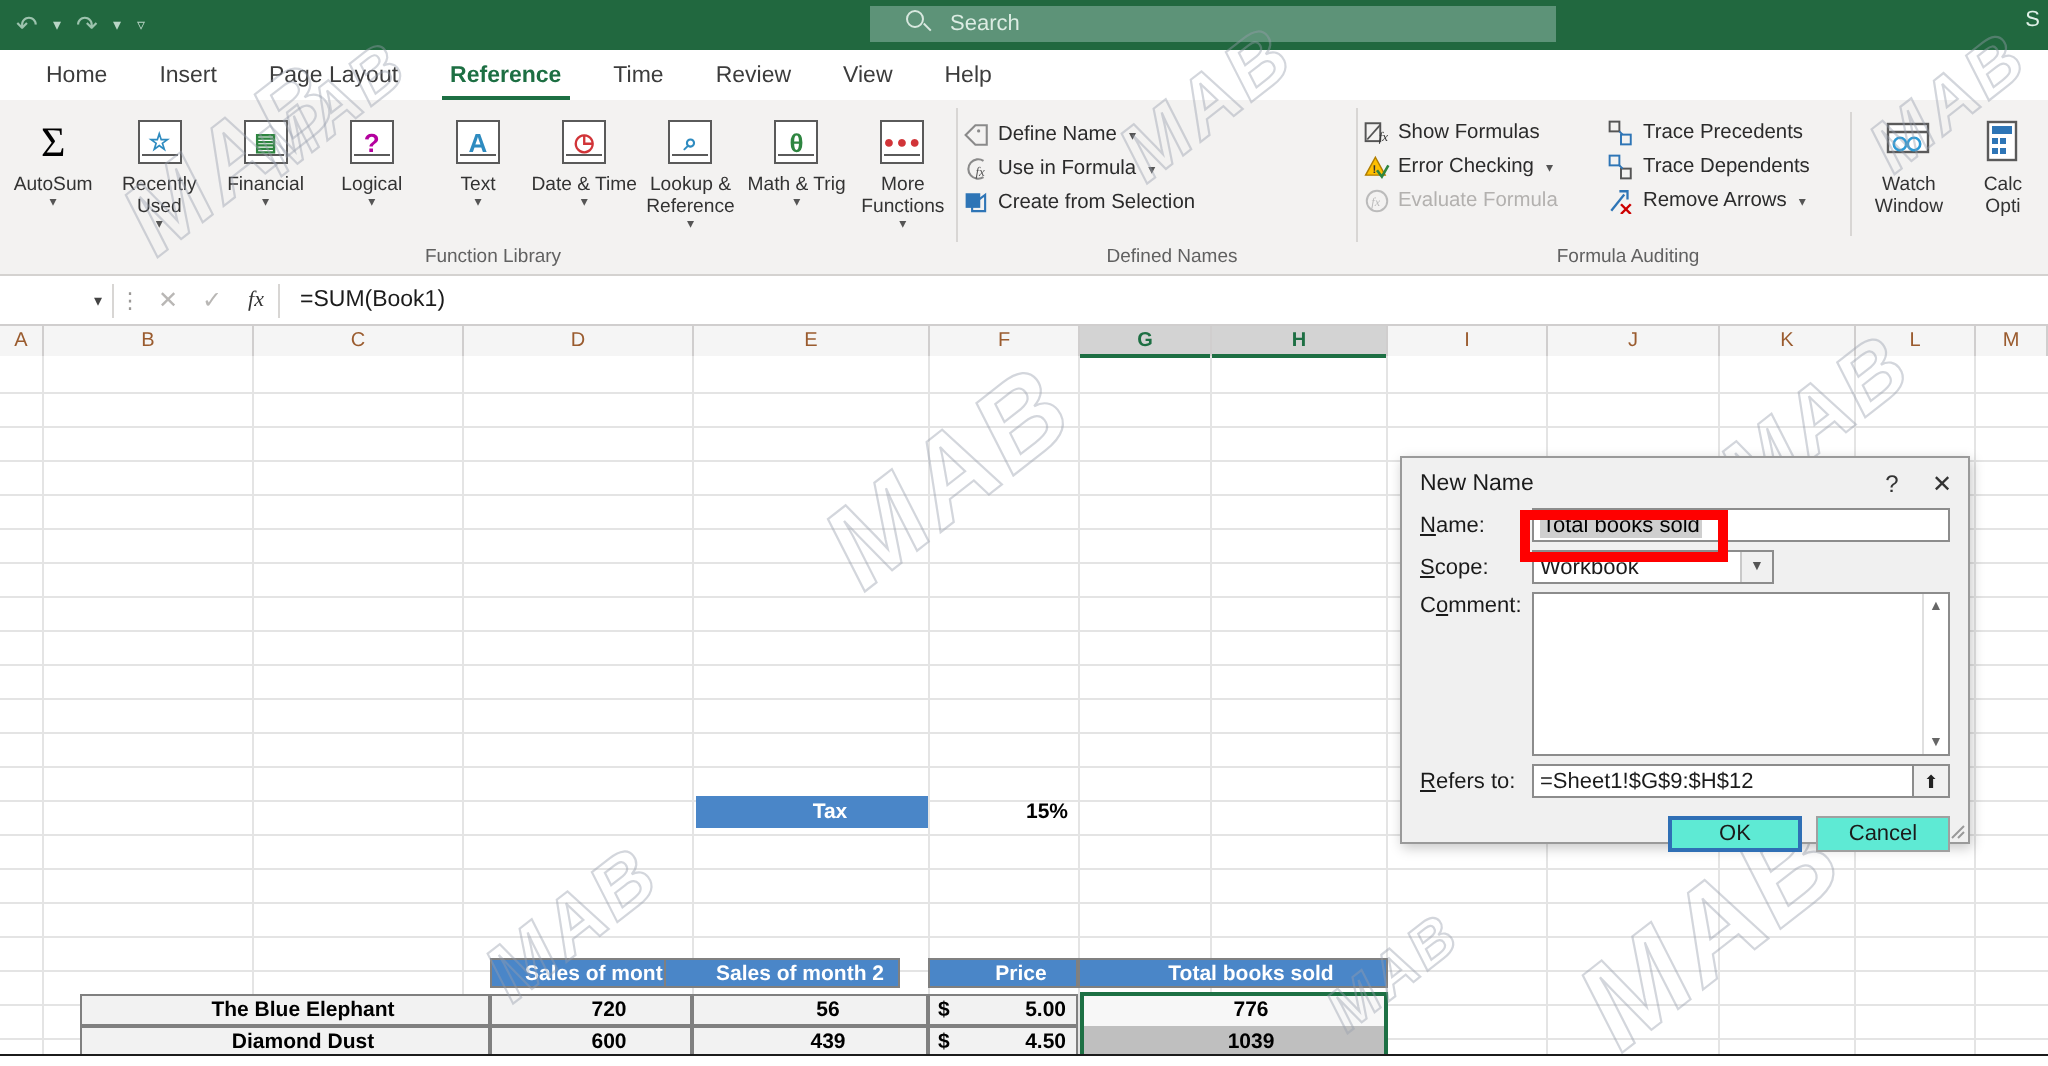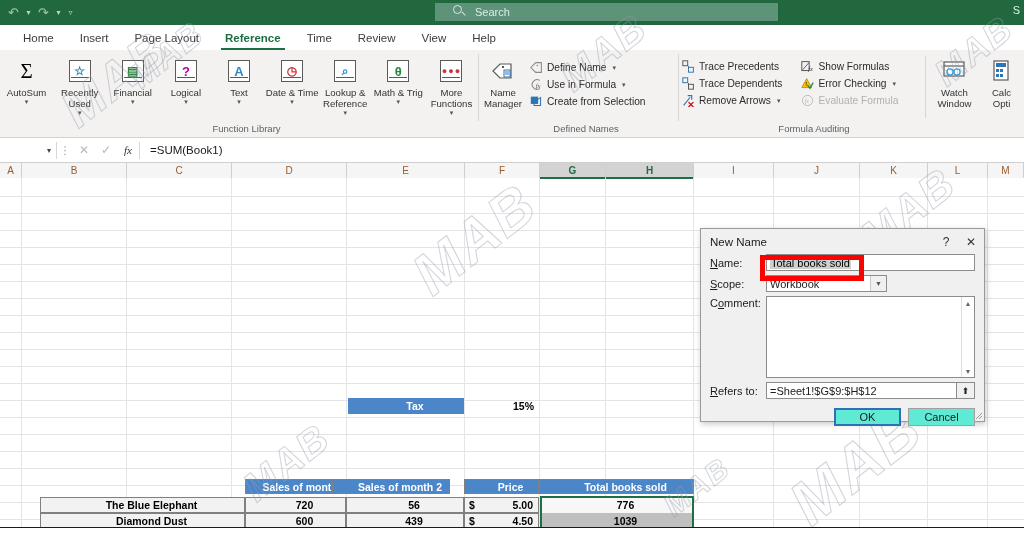--- a/index.html
+++ b/index.html
@@ -313,32 +313,20 @@
           <div class="car">▾</div>
         </div>
       </div>
       <div class="group-title">Function Library</div>
     </div>
 
     <div class="gsep"></div>
 
     <div class="group" style="width:200px">
       <div class="group-body">
-        <div class="bigbtn" style="width:48px">
-          <div class="ic">
-            <svg width="24" height="24" viewBox="0 0 24 24">
-              <path d="M2 12 L9 5 L20 5 L20 19 L9 19 Z" fill="#fff" stroke="#5a5a5a" stroke-width="1.2"></path>
-              <circle cx="12" cy="8" r="1.1" fill="#333"></circle>
-              <rect x="13" y="11" width="6" height="7" fill="#fff" stroke="#2e75b6" stroke-width="1"></rect>
-              <line x1="14" y1="13" x2="18" y2="13" stroke="#2e75b6" stroke-width="1"></line>
-              <line x1="14" y1="15" x2="18" y2="15" stroke="#2e75b6" stroke-width="1"></line>
-            </svg>
-          </div>
-          <div class="lbl">Name<br>Manager</div>
-        </div>
         <div style="padding-top:5px;">
           <div class="smallrow">
             <span class="miniic">
               <svg width="13" height="13" viewBox="0 0 16 16">
                   <path d="M1 8 L7 2 L14 2 L14 14 L7 14 Z" fill="none" stroke="#8a8a8a" stroke-width="1.3"></path>
                   <circle cx="9" cy="5.5" r="1" fill="#8a8a8a"></circle>
                 </svg>
             </span>
             <span class="txt">Define Name</span>
             <span class="car">▾</span>
@@ -364,20 +352,52 @@
           </div>
         </div>
       </div>
       <div class="group-title">Defined Names</div>
     </div>
 
     <div class="gsep"></div>
 
     <div class="group" style="width:345px">
       <div class="group-body">
+        <div style="padding-top:4px;width:125px;">
+          <div class="smallrow">
+            <span class="miniic">
+              <svg width="13" height="13" viewBox="0 0 16 16">
+                  <rect x="1" y="2" width="9" height="11" fill="none" stroke="#555" stroke-width="1.2"></rect>
+                  <line x1="2" y1="12" x2="10" y2="3" stroke="#555" stroke-width="1.1"></line>
+                  <text x="9" y="13" font-size="8" font-style="italic" fill="#333" font-family="serif">fx</text>
+                </svg>
+            </span>
+            <span class="txt">Show Formulas</span>
+          </div>
+          <div class="smallrow">
+            <span class="miniic">
+              <svg width="13" height="13" viewBox="0 0 16 16">
+                  <path d="M7 2 L13 13 L1 13 Z" fill="#ffc000" stroke="#b07d00" stroke-width="0.9"></path>
+                  <text x="5.3" y="11.5" font-size="7" fill="#333" font-weight="bold">!</text>
+                  <path d="M8 10 L11 14 L15 7" fill="none" stroke="#2e8540" stroke-width="1.6"></path>
+                </svg>
+            </span>
+            <span class="txt">Error Checking</span>
+            <span class="car">▾</span>
+          </div>
+          <div class="smallrow">
+            <span class="miniic">
+              <svg width="13" height="13" viewBox="0 0 16 16">
+                  <circle cx="8" cy="8" r="6.3" fill="none" stroke="#bbb" stroke-width="1.2"></circle>
+                  <text x="4.5" y="11" font-size="7.5" font-style="italic" fill="#bbb" font-family="serif">fx</text>
+                </svg>
+            </span>
+            <span class="txt dis">Evaluate Formula</span>
+          </div>
+        </div>
         <div style="padding-top:4px;width:122px;">
           <div class="smallrow">
             <span class="miniic">
               <svg width="13" height="13" viewBox="0 0 16 16">
                   <rect x="1" y="1" width="6" height="6" fill="none" stroke="#555" stroke-width="1.2"></rect>
                   <rect x="8" y="9" width="6" height="6" fill="none" stroke="#2e75b6" stroke-width="1.2"></rect>
                   <line x1="7" y1="7" x2="9" y2="9" stroke="#2e75b6" stroke-width="1.2"></line>
                 </svg>
             </span>
             <span class="txt">Trace Precedents</span>
@@ -396,52 +416,20 @@
             <span class="miniic">
               <svg width="13" height="13" viewBox="0 0 16 16">
                   <path d="M2 14 L10 4" stroke="#2e75b6" stroke-width="1.4" fill="none"></path>
                   <path d="M7 2 L12 2 L12 7" fill="none" stroke="#2e75b6" stroke-width="1.4"></path>
                   <line x1="8" y1="10" x2="14" y2="16" stroke="#c00" stroke-width="1.5"></line>
                   <line x1="14" y1="10" x2="8" y2="16" stroke="#c00" stroke-width="1.5"></line>
                 </svg>
             </span>
             <span class="txt">Remove Arrows</span>
             <span class="car">▾</span>
-          </div>
-        </div>
-        <div style="padding-top:4px;width:125px;">
-          <div class="smallrow">
-            <span class="miniic">
-              <svg width="13" height="13" viewBox="0 0 16 16">
-                  <rect x="1" y="2" width="9" height="11" fill="none" stroke="#555" stroke-width="1.2"></rect>
-                  <line x1="2" y1="12" x2="10" y2="3" stroke="#555" stroke-width="1.1"></line>
-                  <text x="9" y="13" font-size="8" font-style="italic" fill="#333" font-family="serif">fx</text>
-                </svg>
-            </span>
-            <span class="txt">Show Formulas</span>
-          </div>
-          <div class="smallrow">
-            <span class="miniic">
-              <svg width="13" height="13" viewBox="0 0 16 16">
-                  <path d="M7 2 L13 13 L1 13 Z" fill="#ffc000" stroke="#b07d00" stroke-width="0.9"></path>
-                  <text x="5.3" y="11.5" font-size="7" fill="#333" font-weight="bold">!</text>
-                  <path d="M8 10 L11 14 L15 7" fill="none" stroke="#2e8540" stroke-width="1.6"></path>
-                </svg>
-            </span>
-            <span class="txt">Error Checking</span>
-            <span class="car">▾</span>
-          </div>
-          <div class="smallrow">
-            <span class="miniic">
-              <svg width="13" height="13" viewBox="0 0 16 16">
-                  <circle cx="8" cy="8" r="6.3" fill="none" stroke="#bbb" stroke-width="1.2"></circle>
-                  <text x="4.5" y="11" font-size="7.5" font-style="italic" fill="#bbb" font-family="serif">fx</text>
-                </svg>
-            </span>
-            <span class="txt dis">Evaluate Formula</span>
           </div>
         </div>
         <div class="gsep" style="height:62px;margin:2px 4px 0 4px;"></div>
         <div class="bigbtn" style="width:50px">
           <div class="ic">
             <svg width="26" height="24" viewBox="0 0 26 24">
               <rect x="3" y="3" width="20" height="14" fill="#fff" stroke="#5a5a5a" stroke-width="1.2"></rect>
               <line x1="3" y1="7" x2="23" y2="7" stroke="#5a5a5a" stroke-width="1.2"></line>
               <circle cx="9" cy="13" r="3.1" fill="none" stroke="#2e9bd6" stroke-width="1.3"></circle>
               <circle cx="16" cy="13" r="3.1" fill="none" stroke="#2e9bd6" stroke-width="1.3"></circle>

